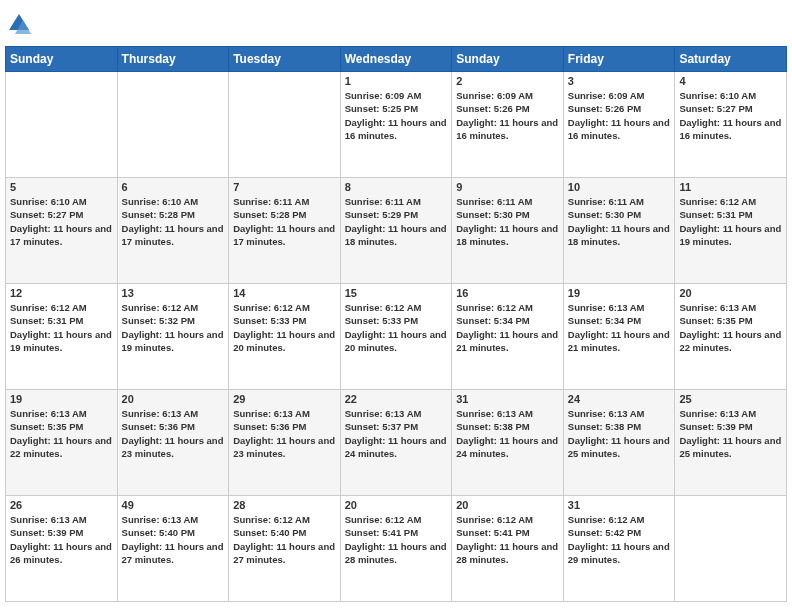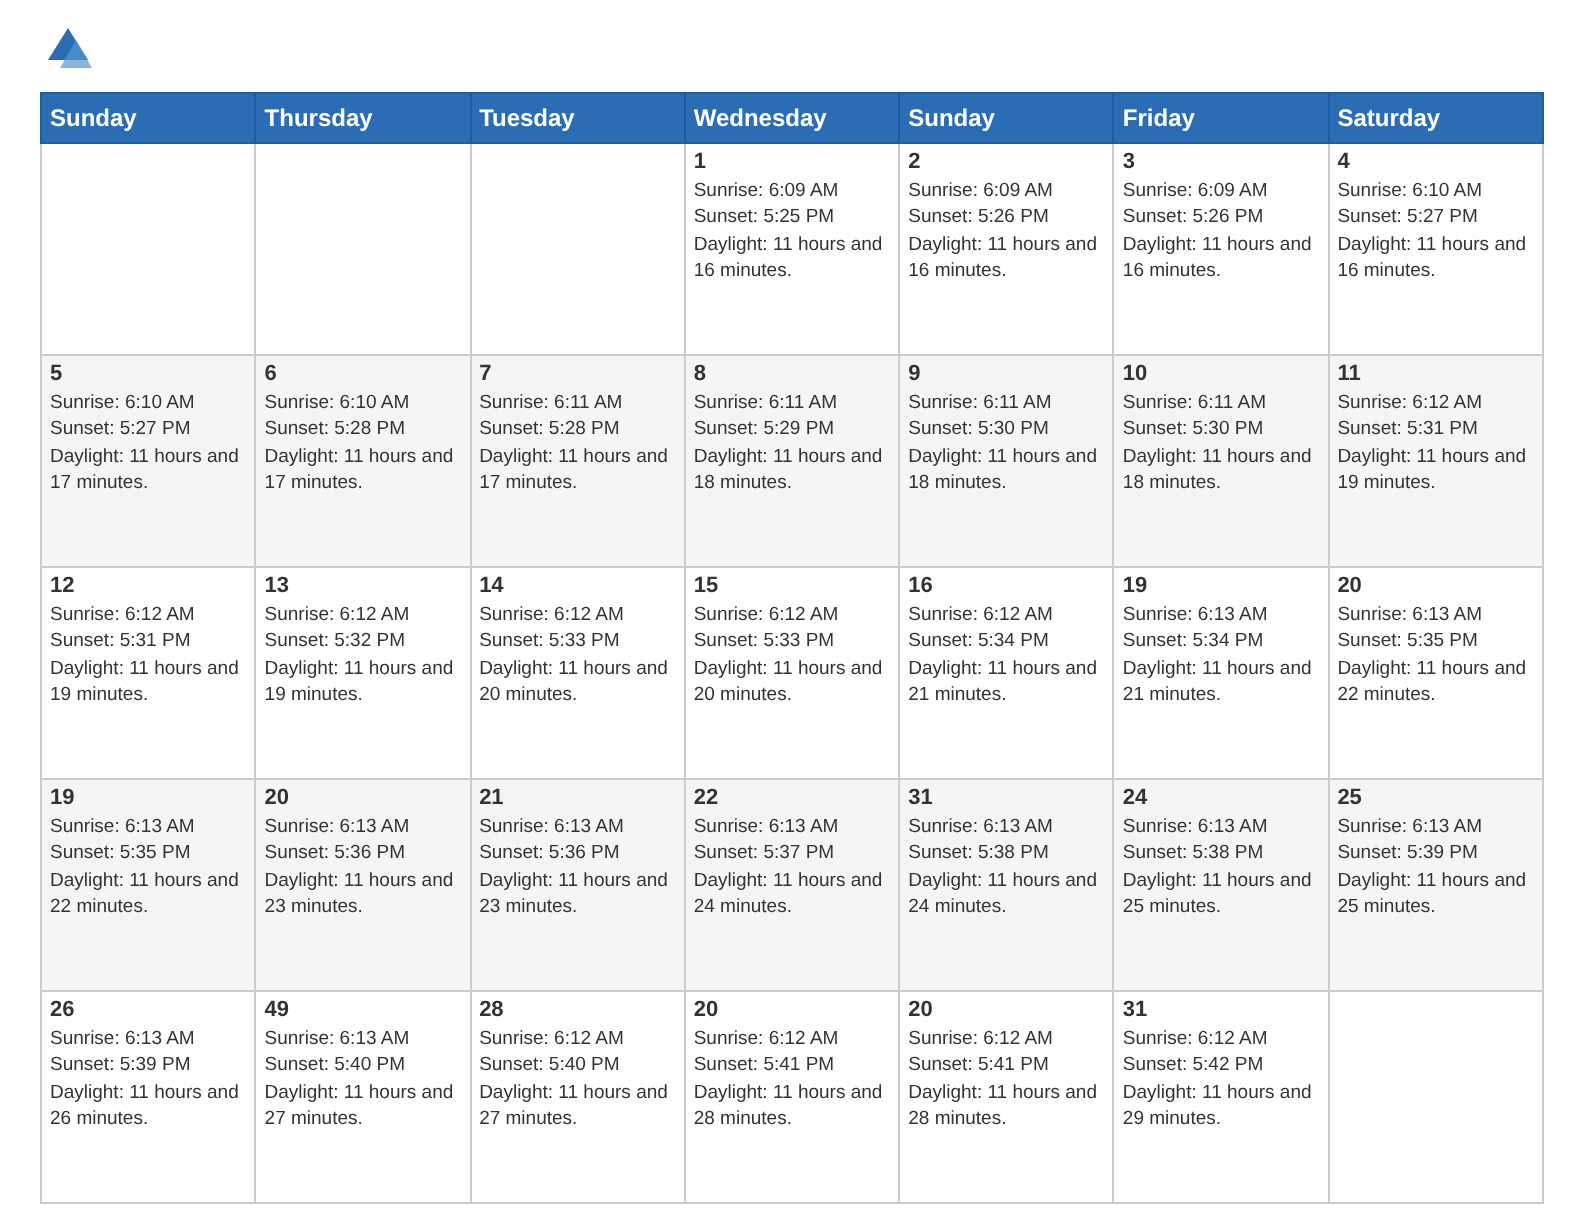--- a/index.html
+++ b/index.html
@@ -6,21 +6,21 @@
     body {
       font-family: Arial, sans-serif;
       background: #fff;
       width: 792px;
       height: 612px;
       overflow: hidden;
     }
     .page {
       width: 792px;
       height: 612px;
-      padding: 10px 20px;
+      padding: 10px 5px;
       display: flex;
       flex-direction: column;
     }
     .header {
       display: flex;
       justify-content: space-between;
       align-items: flex-start;
       margin-bottom: 8px;
     }
     .logo {
@@ -84,20 +84,21 @@
       background: #fff;
     }
     .day-num {
       font-size: 11px;
       font-weight: bold;
       display: block;
       margin-bottom: 2px;
     }
     .day-info {
       line-height: 1.4;
+      font-weight: bold;
     }
   </style>
 </head>
 <body>
 
 <div class="page">
   <div class="header">
     <div class="logo">
       <svg class="logo-icon" viewBox="0 0 28 28">
         <polygon points="14,4 24,20 4,20" fill="#2a6db5"></polygon>
@@ -251,21 +252,21 @@
 Sunset: 5:35 PM
 Daylight: 11 hours and 22 minutes.</div>
           </td>
           <td>
             <span class="day-num">20</span>
             <div class="day-info" style="white-space: pre-line;">Sunrise: 6:13 AM
 Sunset: 5:36 PM
 Daylight: 11 hours and 23 minutes.</div>
           </td>
           <td>
-            <span class="day-num">21</span>
+            <span class="day-num">29</span>
             <div class="day-info" style="white-space: pre-line;">Sunrise: 6:13 AM
 Sunset: 5:36 PM
 Daylight: 11 hours and 23 minutes.</div>
           </td>
           <td>
             <span class="day-num">22</span>
             <div class="day-info" style="white-space: pre-line;">Sunrise: 6:13 AM
 Sunset: 5:37 PM
 Daylight: 11 hours and 24 minutes.</div>
           </td>

